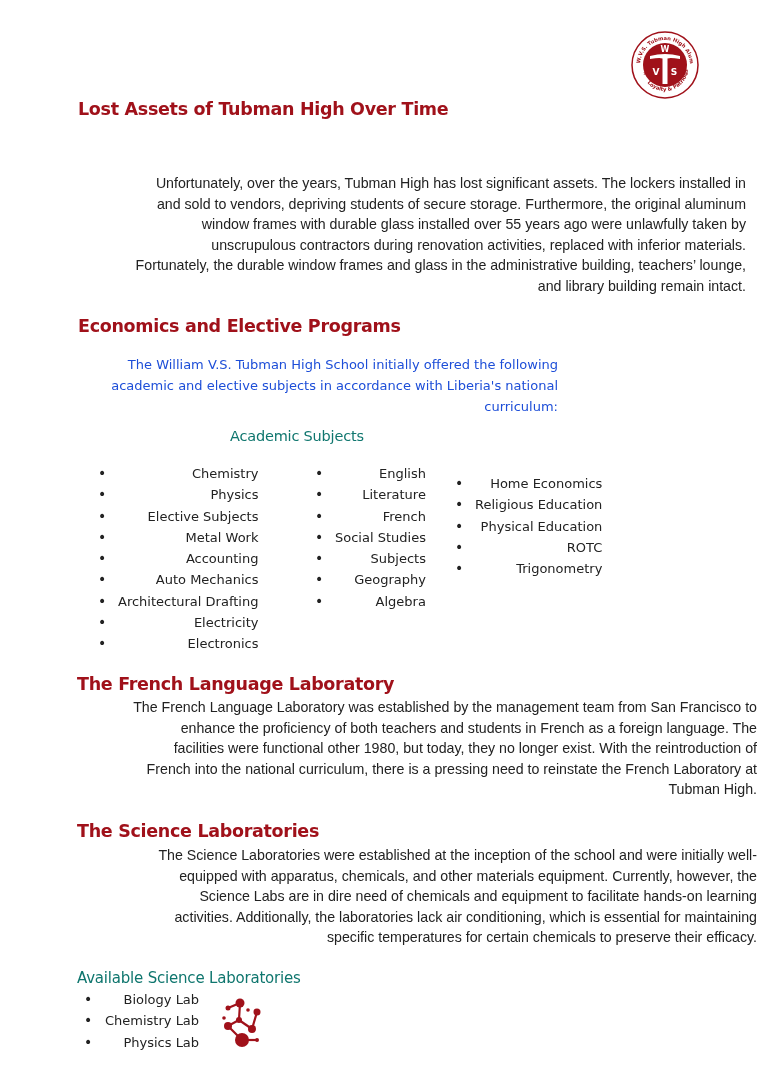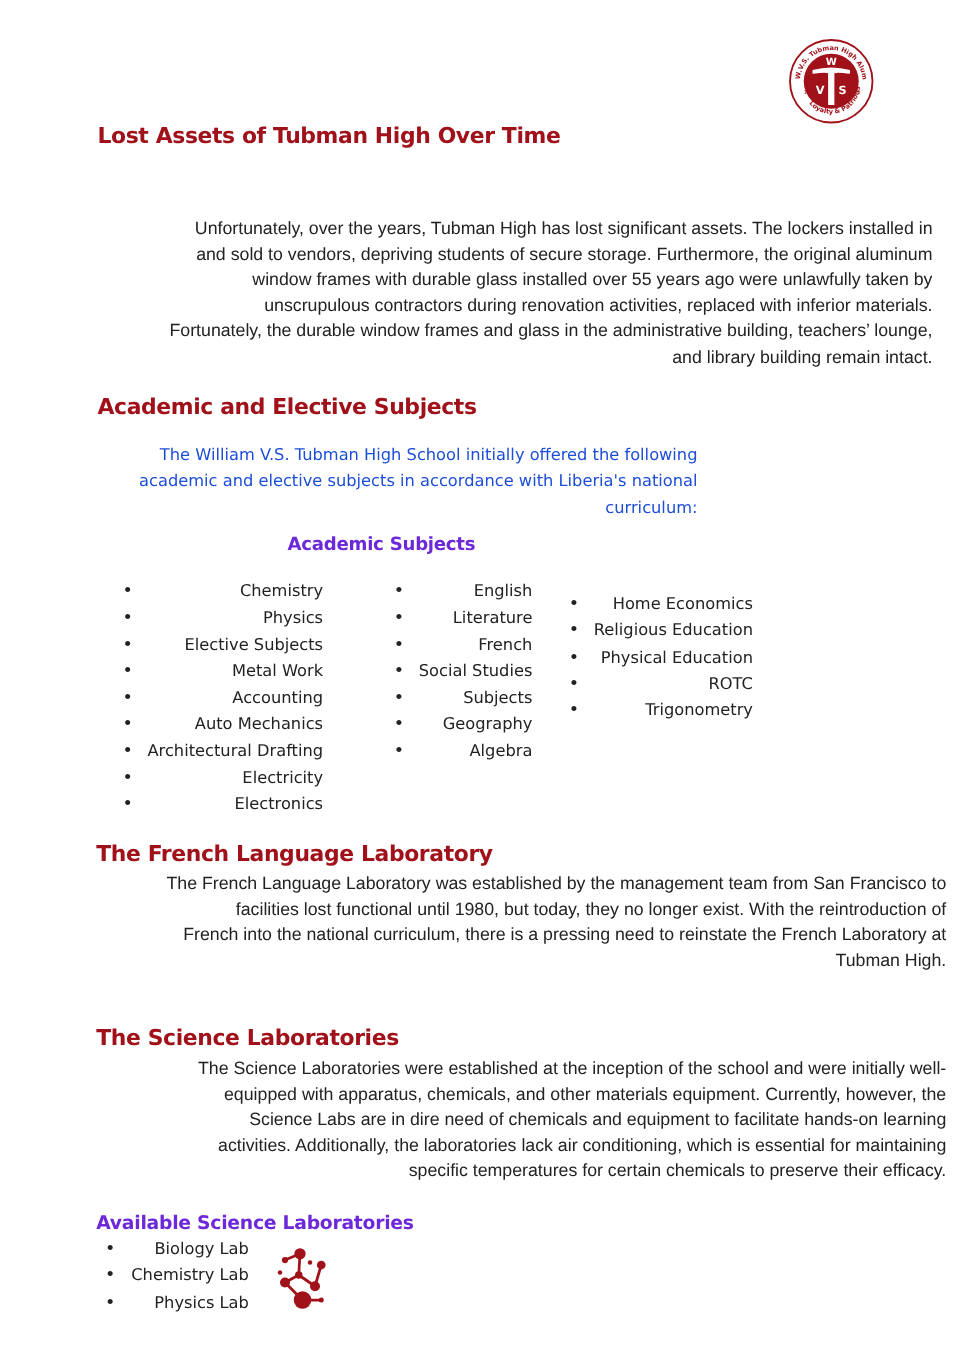--- a/index.html
+++ b/index.html
@@ -1,19 +1,19 @@
 <!DOCTYPE html>
 <html><head>
   <meta charset="utf-8">
   <style>
     html, body { margin: 0; padding: 0; background: #ffffff; }
     body { width: 768px; height: 1086px; position: relative; overflow: hidden; font-family: "Liberation Sans", sans-serif; color: #1f1f1f; }
     .abs { position: absolute; text-align: right; }
     .h1 { font-family: "DejaVu Sans", sans-serif; font-weight: bold; color: #a0111a; font-size: 17.5px; letter-spacing: -0.3px; }
-    .h2 { font-family: "DejaVu Sans", sans-serif; font-weight: bold; color: #6d28d9; font-size: 14.5px; letter-spacing: -0.2px; }
+    .h2 { font-family: "DejaVu Sans", sans-serif; font-weight: normal; color: #0f766e; font-size: 14.5px; letter-spacing: -0.2px; }
     .body-text { font-size: 14.2px; line-height: 20.5px; color: #222; }
     .body-text2 { font-family: "DejaVu Sans", sans-serif; font-size: 13px; line-height: 21px; color: #1d4ed8; }
     ul.list { list-style: none; margin: 0; padding: 0; }
     ul.list li { position: relative; padding-left: 20px; font-family: "DejaVu Sans", sans-serif; font-size: 13px; line-height: 21.3px; color: #222; white-space: nowrap; }
     ul.list li::before { content: "•"; position: absolute; left: 0; top: 0; color: #222; font-size: 14px; }
     .logo { position: absolute; left: 630px; top: 30px; width: 70px; height: 70px; }
   </style>
 </head>
 <body>
 
@@ -40,21 +40,21 @@
 <div class="abs h1" style="left:78px; top:99px;">Lost Assets of Tubman High Over Time</div>
 <div class="abs body-text" style="left:66px; top:137px; width:680px;margin-top:36px;">
   <div>Unfortunately, over the years, Tubman High has lost significant assets. The lockers installed in</div>
   <div>and sold to vendors, depriving students of secure storage. Furthermore, the original aluminum</div>
   <div>window frames with durable glass installed over 55 years ago were unlawfully taken by</div>
   <div>unscrupulous contractors during renovation activities, replaced with inferior materials.</div>
   <div>Fortunately, the durable window frames and glass in the administrative building, teachers’ lounge,</div>
   <div>and library building remain intact.</div>
 </div>
 
-<div class="abs h1" style="left:78px; top:316px;">Academic and Elective Subjects</div>
+<div class="abs h1" style="left:78px; top:316px;">Economics and Elective Programs</div>
 <div class="abs body-text2" style="left:78px; top:354px; width:480px;">
   <div>The William V.S. Tubman High School initially offered the following</div>
   <div>academic and elective subjects in accordance with Liberia's national</div>
   <div>curriculum:</div>
 </div>
 <div class="abs h2" style="left:230px; top:428px;">Academic Subjects</div>
 
 <ul class="list abs" style="left:98px; top:463px;">
   <li>Chemistry</li>
   <li>Physics</li>
@@ -79,21 +79,22 @@
   <li>Home Economics</li>
   <li>Religious Education</li>
   <li>Physical Education</li>
   <li>ROTC</li>
   <li>Trigonometry</li>
 </ul>
 
 <div class="abs h1" style="left:77px; top:674px;">The French Language Laboratory</div>
 <div class="abs body-text" style="left:77px; top:697px; width:680px;">
   <div>The French Language Laboratory was established by the management team from San Francisco to</div>
-  <div>facilities lost functional until 1980, but today, they no longer exist. With the reintroduction of</div>
+  <div>enhance the proficiency of both teachers and students in French as a foreign language. The</div>
+  <div>facilities were functional other 1980, but today, they no longer exist. With the reintroduction of</div>
   <div>French into the national curriculum, there is a pressing need to reinstate the French Laboratory at</div>
   <div>Tubman High.</div>
 </div>
 
 <div class="abs h1" style="left:77px; top:821px;">The Science Laboratories</div>
 <div class="abs body-text" style="left:77px; top:845px; width:680px;">
   <div>The Science Laboratories were established at the inception of the school and were initially well-</div>
   <div>equipped with apparatus, chemicals, and other materials equipment. Currently, however, the</div>
   <div>Science Labs are in dire need of chemicals and equipment to facilitate hands-on learning</div>
   <div>activities. Additionally, the laboratories lack air conditioning, which is essential for maintaining</div>

